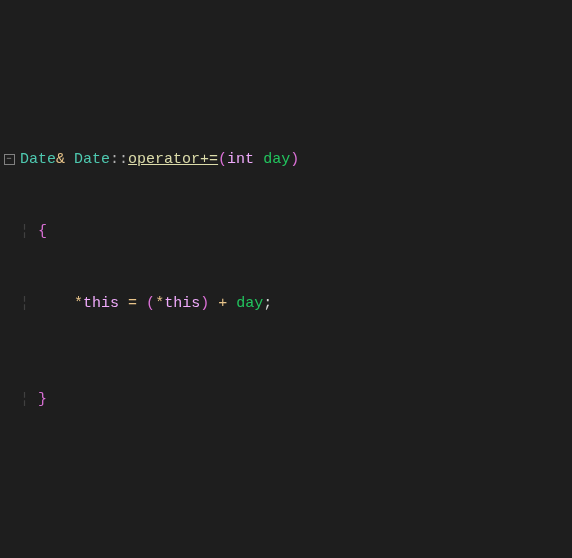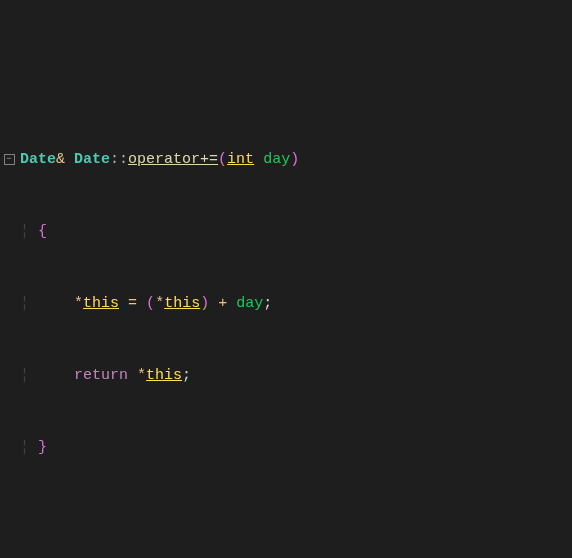--- a/index.html
+++ b/index.html
@@ -30,45 +30,44 @@
     display: inline-flex;
     align-items: center;
     justify-content: center;
     font-size: 9px;
     line-height: 9px;
     margin-top: 6px;
     color: #a0a0a0;
   }
   .code { padding-left: 2px; }
   .guide { color: #404040; }
-  .t-type { color: #4ec9b0; font-weight: bold; }
+  .t-type { color: #4ec9b0; }
   .t-op   { color: #e8c48a; }
   .t-scope{ color: #b0b0b0; }
-  .t-kw   { color: #fde047; text-decoration: underline; }
+  .t-kw   { color: #f0abfc; }
   .t-id   { color: #22c55e; }
   .t-fn   { color: #dcdcaa; text-decoration: underline; }
   .t-paren{ color: #da70d6; }
   .t-brace{ color: #da70d6; }
   .t-semi { color: #d4d4d4; }
   .t-ret  { color: #c586c0; }
 </style>
 </head>
 <body>
 
 
 
 <div class="editor">
 
 <div class="line"><span class="gutter"><span class="fold">−</span></span><span class="code"><span class="t-type">Date</span><span class="t-op">&amp;</span><span> </span><span class="t-type">Date</span><span class="t-scope">::</span><span class="t-fn">operator+=</span><span class="t-paren">(</span><span class="t-kw">int</span><span> </span><span class="t-id">day</span><span class="t-paren">)</span></span></div>
 
 <div class="line"><span class="gutter"></span><span class="code"><span class="guide">¦</span> <span class="t-brace">{</span></span></div>
 
 <div class="line"><span class="gutter"></span><span class="code"><span class="guide">¦</span>     <span class="t-op">*</span><span class="t-kw">this</span> <span class="t-op">=</span> <span class="t-paren">(</span><span class="t-op">*</span><span class="t-kw">this</span><span class="t-paren">)</span> <span class="t-op">+</span> <span class="t-id">day</span><span class="t-semi">;</span></span></div>
 
-<div class="line"><span class="gutter"></span><span class="code"><span class="guide">¦</span>     <span class="t-ret">return</span> <span class="t-op">*</span><span class="t-kw">this</span><span class="t-semi">;</span></span></div>
 
 <div class="line"><span class="gutter"></span><span class="code"><span class="guide">¦</span> <span class="t-brace">}</span></span></div>
 
 <div class="line"><span class="gutter"></span><span class="code"> </span></div>
 
 
 
 
 
 

